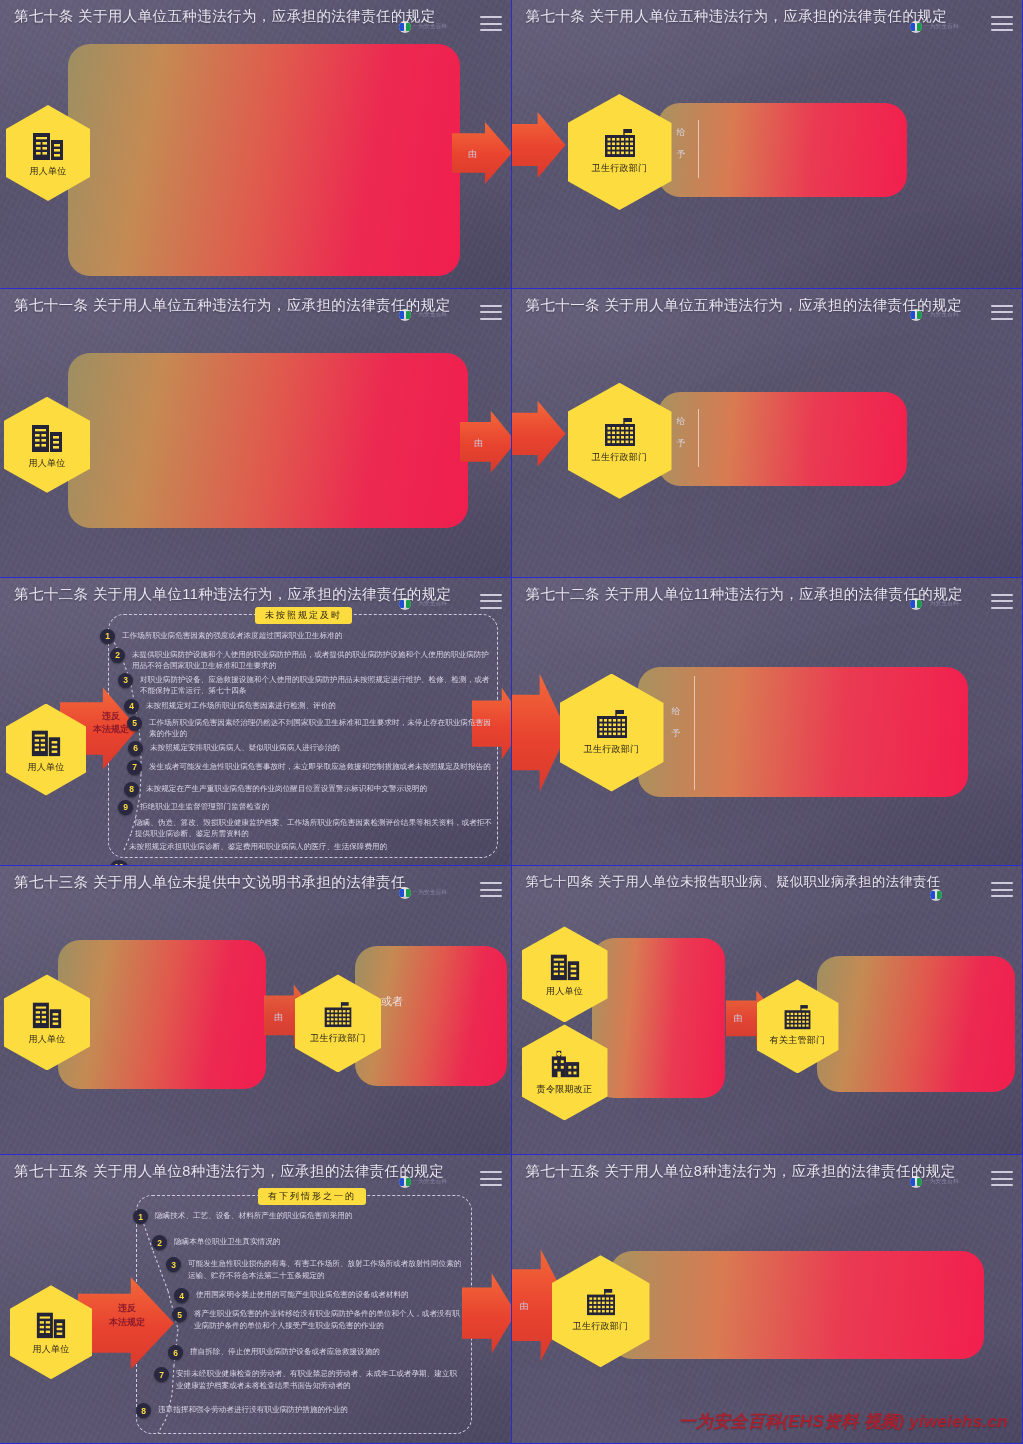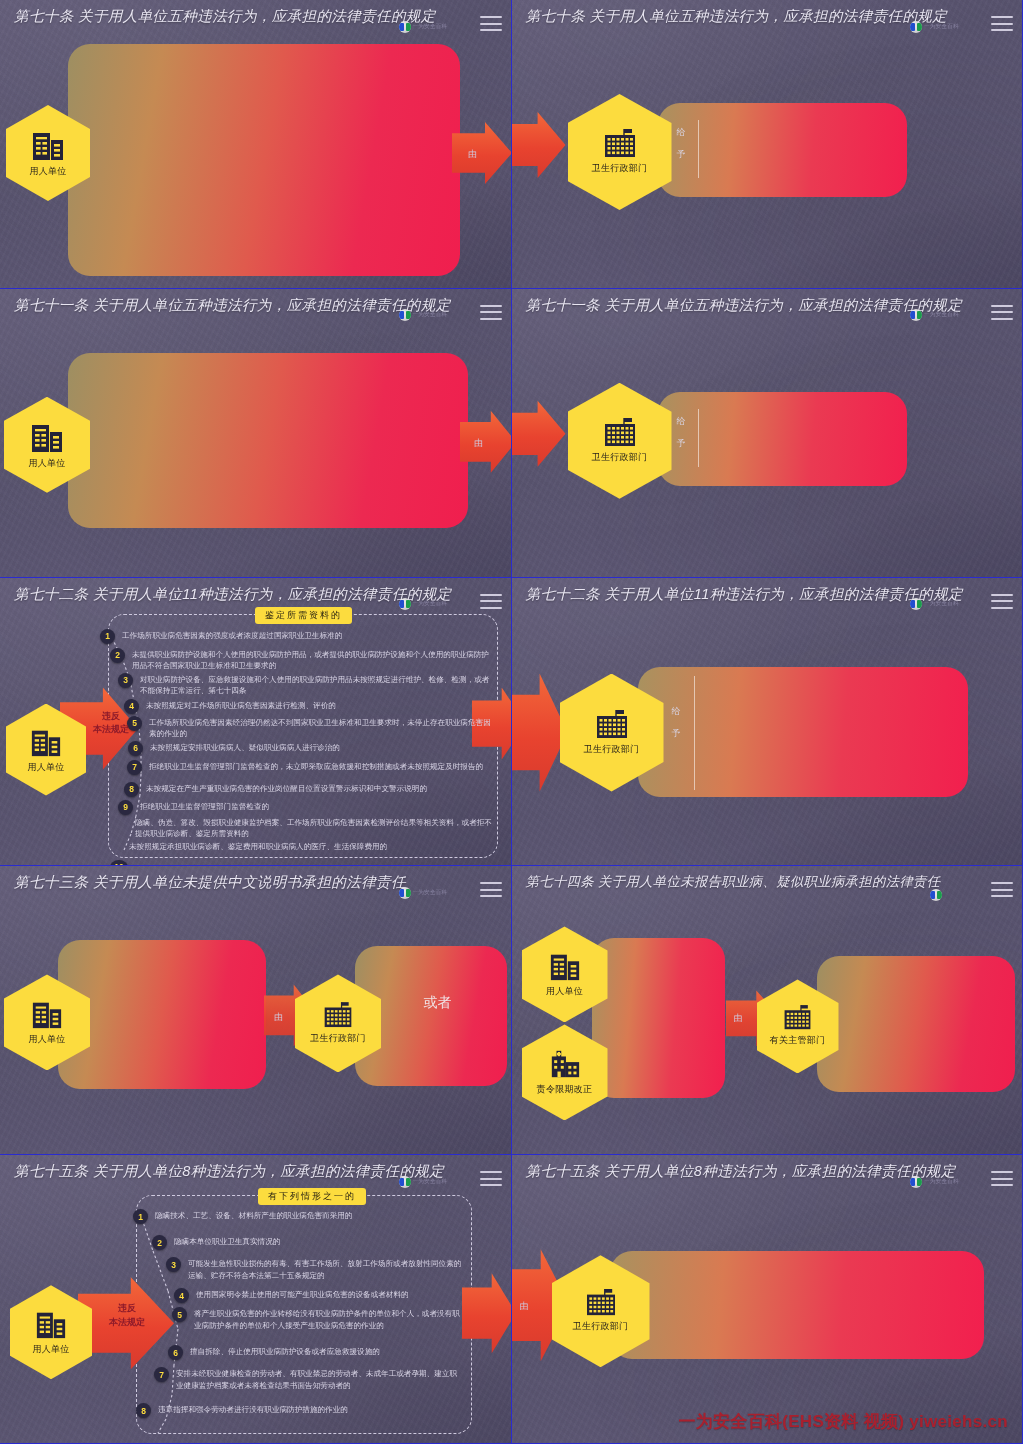--- a/index.html
+++ b/index.html
@@ -28,21 +28,20 @@
       repeating-linear-gradient(35deg, rgba(255,255,255,0.012) 0 3px, rgba(0,0,0,0.012) 3px 7px);
     opacity:.8;
   }
 
   
   .title {
     position:absolute; left:14px; top:7px; right:46px;
     color:#e9e6f2; font-size:14.5px; letter-spacing:.4px;
     white-space:nowrap; text-shadow:0 1px 2px rgba(0,0,0,.35);
     z-index:6;
-    font-style:italic;
   }
   .title.sm { font-size:13.3px; }
   .hamburger{
     position:absolute; right:9px; top:16px; width:22px; height:15px; z-index:7;
     display:flex; flex-direction:column; justify-content:space-between; cursor:pointer;
   }
   .hamburger i{ display:block; height:2px; background:#cfcbdd; border-radius:1px; }
   .wm {
     position:absolute; top:20px; width:56px; height:13px; z-index:6;
     display:flex; align-items:center; gap:2px; opacity:.92;
@@ -142,21 +141,21 @@
   
   .violate{
     position:absolute; z-index:6; text-align:center; color:#3b1a12;
     font-size:9px; font-weight:bold; line-height:1.5;
   }
   .violate.red{ color:#8d1a2a; }
 
   
   .brand{
     position:absolute; right:14px; bottom:10px; z-index:8;
-    color:#a8202e; font-size:17px; font-weight:bold;
+    color:#a8202e; font-size:17px; font-style:italic; font-weight:bold;
     white-space:nowrap; letter-spacing:.3px; text-shadow:0 1px 1px rgba(0,0,0,.2);
   }
 </style>
 </head>
 <body>
 
 <div class="grid">
 
   <div class="slide">
     <div class="title">第七十条 关于用人单位五种违法行为，应承担的法律责任的规定</div>
@@ -375,21 +374,21 @@
       <span class="wm-badge"></span>
       <span class="wm-txt">一为安全百科</span>
     </div>
     <div class="hamburger">
         <i></i>
         <i></i>
         <i></i>
       </div>
 
     <div class="dashbox" style="left:108px;top:36px;width:390px;height:244px"></div>
-    <div class="dash-title" style="left:255px;top:29px">鉴定所需资料的</div>
+    <div class="dash-title" style="left:255px;top:29px">未按照规定及时</div>
 
     <svg class="connector" style="left:100px;top:44px" width="60" height="240">
       <line x1="12" y1="16" x2="22" y2="36"></line>
         <line x1="22" y1="36" x2="30" y2="58"></line>
       <line x1="30" y1="58" x2="35" y2="84"></line>
         <line x1="35" y1="84" x2="39" y2="106"></line>
       <line x1="39" y1="106" x2="41" y2="129"></line>
         <line x1="41" y1="129" x2="41" y2="152"></line>
       <line x1="41" y1="152" x2="40" y2="173"></line>
         <line x1="40" y1="173" x2="36" y2="194"></line>
@@ -417,21 +416,21 @@
       <div class="numrow" style="left:127px;top:138px;width:365px">
         <span class="numdot">5</span>
         <span class="numtxt">工作场所职业病危害因素经治理仍然达不到国家职业卫生标准和卫生要求时，未停止存在职业病危害因素的作业的</span>
       </div>
       <div class="numrow" style="left:128px;top:163px;width:364px">
         <span class="numdot">6</span>
         <span class="numtxt">未按照规定安排职业病病人、疑似职业病病人进行诊治的</span>
       </div>
       <div class="numrow" style="left:127px;top:182px;width:365px">
         <span class="numdot">7</span>
-        <span class="numtxt">拒绝职业卫生监督管理部门监督检查的，未立即采取应急救援和控制措施或者未按照规定及时报告的</span>
+        <span class="numtxt">发生或者可能发生急性职业病危害事故时，未立即采取应急救援和控制措施或者未按照规定及时报告的</span>
       </div>
       <div class="numrow" style="left:124px;top:204px;width:368px">
         <span class="numdot">8</span>
         <span class="numtxt">未按规定在产生严重职业病危害的作业岗位醒目位置设置警示标识和中文警示说明的</span>
       </div>
       <div class="numrow" style="left:118px;top:222px;width:374px">
         <span class="numdot">9</span>
         <span class="numtxt">拒绝职业卫生监督管理部门监督检查的</span>
       </div>
       <div class="numrow" style="left:110px;top:238px;width:382px">
@@ -604,21 +603,21 @@
           <rect x="14.5" y="22.5" width="3" height="2.6"></rect>
             <rect x="19" y="22.5" width="3" height="2.6"></rect>
           <rect x="23.5" y="22.5" width="3" height="2.6"></rect>
             <rect x="28" y="22.5" width="3" height="2.6"></rect>
         </g>
       </svg>
       <span class="hex-label">卫生行政部门</span>
     </div>
 
     <div class="chip" style="left:381px;top:94px;width:113px;height:26px">责令限期改正</div>
-    <div style="position:absolute;left:381px;top:128px;width:113px;text-align:center;color:#f0e3e6;font-size:14px;z-index:5">或者</div>
+    <div style="position:absolute;left:381px;top:128px;width:113px;text-align:left;color:#f0e3e6;font-size:11px;z-index:5">或者</div>
     <div class="chip" style="left:381px;top:146px;width:113px;height:62px;align-items:flex-start;flex-direction:column;justify-content:center">
       <span>给予警告</span>
       <span style="margin-top:9px">并处五万元以上二十万元以下的罚款</span>
     </div>
   </div>
 
   <div class="slide">
     <div class="title sm">第七十四条 关于用人单位未报告职业病、疑似职业病承担的法律责任</div>
     <div class="wm" style="right:36px;top:22px">
       <span class="wm-badge"></span>

